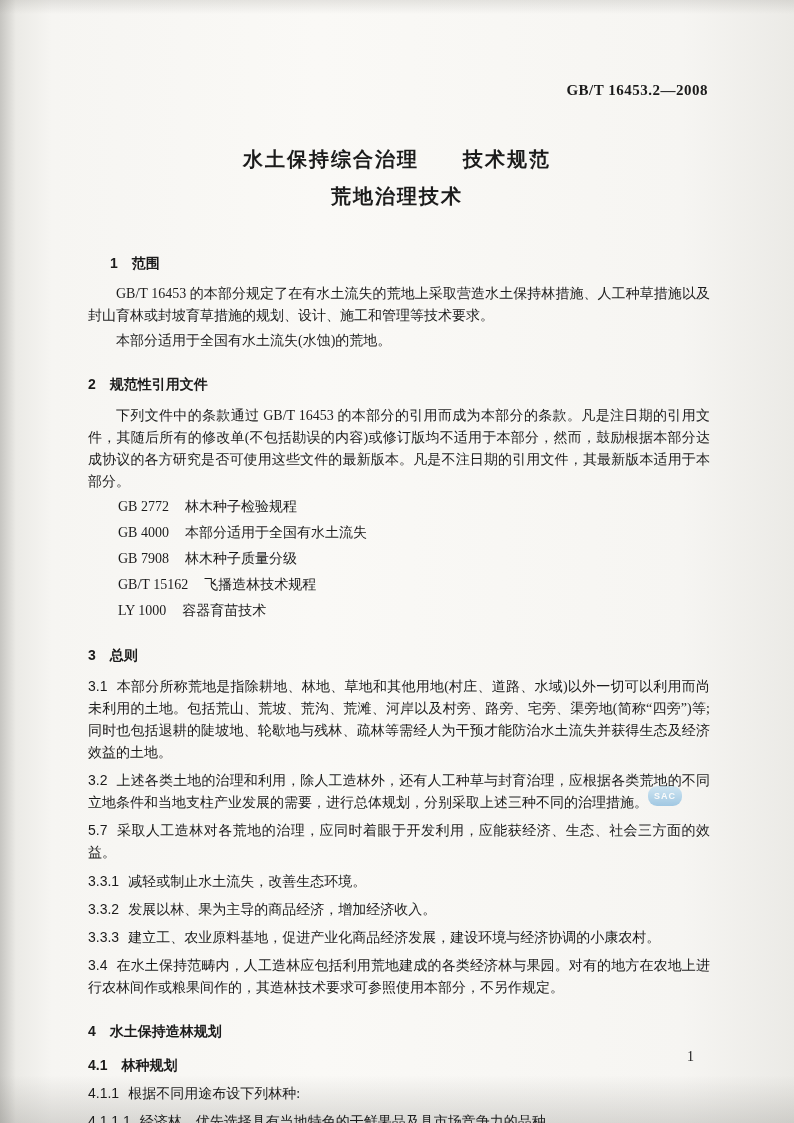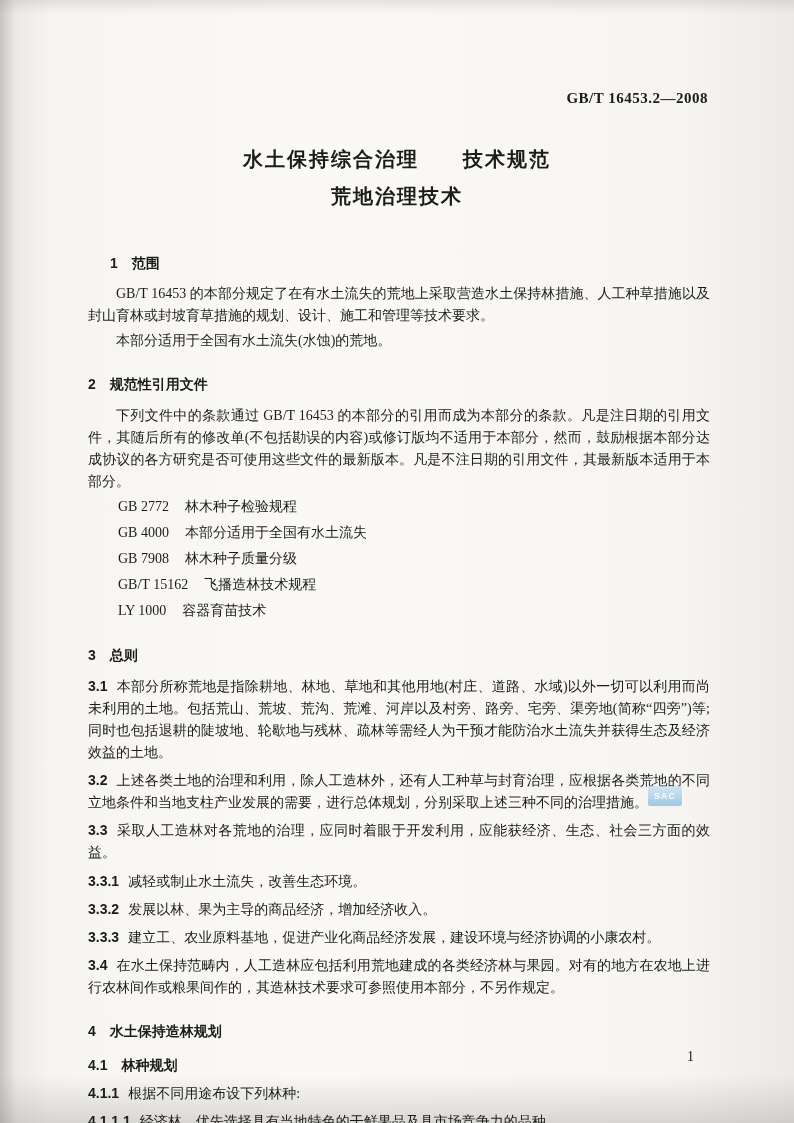--- a/index.html
+++ b/index.html
@@ -14,21 +14,21 @@
   .page {
     position: relative;
     width: 794px; height: 1123px;
     overflow: hidden;
     background:
       linear-gradient(to bottom, rgba(115,113,107,0.16) 0px, rgba(115,113,107,0) 14px),
       linear-gradient(to top, rgba(105,103,97,0.22) 0px, rgba(105,103,97,0) 48px),
       linear-gradient(to right, #c6c5c1 0px, #ebeae6 16px, #f6f5f2 52px, #faf9f6 40%, #f6f5f2 86%, #ebeae6 100%);
   }
   .doc-code {
-    position: absolute; top: 90px; right: 86px;
+    position: absolute; top: 82px; right: 86px;
     font-size: 15px; font-weight: bold; letter-spacing: 0.5px;
   }
   .title-block {
     position: absolute; top: 146px; left: 0; width: 100%;
     text-align: center;
     font-family: "Liberation Sans", "DejaVu Sans", sans-serif;
     font-weight: bold; font-size: 20px; letter-spacing: 2px;
   }
   .title-line2 { margin-top: 10px; }
   .content {
@@ -52,36 +52,36 @@
     text-indent: 2em;
     text-align: justify;
     margin: 0 0 3px 0;
   }
   .item.clause {
     text-align: justify;
     margin: 0 0 5px 0;
   }
   .clause .num {
     font-family: "Liberation Sans", "DejaVu Sans", sans-serif;
-    font-weight: bold;
+    font-weight: normal;
     margin-right: 9px;
   }
   .item.ref {
     padding-left: 30px;
     margin: 0 0 4px 0;
   }
   .ref .num { margin-right: 16px; }
   .page-number {
     position: absolute; right: 100px; bottom: 58px;
     font-size: 14px;
   }
   .watermark {
     position: absolute; left: 648px; top: 786px;
     width: 34px; height: 20px;
-    border-radius: 2px;
+    border-radius: 9px;
     background: linear-gradient(to bottom, #c2e1f3, #7db5dc);
     color: #ffffff;
     font-family: "Liberation Sans", "DejaVu Sans", sans-serif;
     font-size: 9px; font-weight: bold; letter-spacing: 1px;
     display: flex; align-items: center; justify-content: center;
     opacity: 0.7;
   }
 </style>
 </head>
 <body>
@@ -102,21 +102,21 @@
       <div class="item heading"><span class="num">2</span><span class="txt">规范性引用文件</span></div>
       <div class="item para"><span class="txt">下列文件中的条款通过 GB/T 16453 的本部分的引用而成为本部分的条款。凡是注日期的引用文件，其随后所有的修改单(不包括勘误的内容)或修订版均不适用于本部分，然而，鼓励根据本部分达成协议的各方研究是否可使用这些文件的最新版本。凡是不注日期的引用文件，其最新版本适用于本部分。</span></div>
       <div class="item ref"><span class="num">GB 2772</span><span class="txt">林木种子检验规程</span></div>
       <div class="item ref"><span class="num">GB 4000</span><span class="txt">本部分适用于全国有水土流失</span></div>
       <div class="item ref"><span class="num">GB 7908</span><span class="txt">林木种子质量分级</span></div>
       <div class="item ref"><span class="num">GB/T 15162</span><span class="txt">飞播造林技术规程</span></div>
       <div class="item ref"><span class="num">LY 1000</span><span class="txt">容器育苗技术</span></div>
       <div class="item heading"><span class="num">3</span><span class="txt">总则</span></div>
       <div class="item clause"><span class="num">3.1</span><span class="txt">本部分所称荒地是指除耕地、林地、草地和其他用地(村庄、道路、水域)以外一切可以利用而尚未利用的土地。包括荒山、荒坡、荒沟、荒滩、河岸以及村旁、路旁、宅旁、渠旁地(简称“四旁”)等;同时也包括退耕的陡坡地、轮歇地与残林、疏林等需经人为干预才能防治水土流失并获得生态及经济效益的土地。</span></div>
       <div class="item clause"><span class="num">3.2</span><span class="txt">上述各类土地的治理和利用，除人工造林外，还有人工种草与封育治理，应根据各类荒地的不同立地条件和当地支柱产业发展的需要，进行总体规划，分别采取上述三种不同的治理措施。</span></div>
-      <div class="item clause"><span class="num">3.3</span><span class="txt">采取人工造林对各荒地的治理，应同时着眼于开发利用，应能获经济、生态、社会三方面的效益。</span></div>
+      <div class="item clause"><span class="num">5.7</span><span class="txt">采取人工造林对各荒地的治理，应同时着眼于开发利用，应能获经济、生态、社会三方面的效益。</span></div>
       <div class="item clause"><span class="num">3.3.1</span><span class="txt">减轻或制止水土流失，改善生态环境。</span></div>
       <div class="item clause"><span class="num">3.3.2</span><span class="txt">发展以林、果为主导的商品经济，增加经济收入。</span></div>
       <div class="item clause"><span class="num">3.3.3</span><span class="txt">建立工、农业原料基地，促进产业化商品经济发展，建设环境与经济协调的小康农村。</span></div>
       <div class="item clause"><span class="num">3.4</span><span class="txt">在水土保持范畴内，人工造林应包括利用荒地建成的各类经济林与果园。对有的地方在农地上进行农林间作或粮果间作的，其造林技术要求可参照使用本部分，不另作规定。</span></div>
       <div class="item heading"><span class="num">4</span><span class="txt">水土保持造林规划</span></div>
       <div class="item subheading"><span class="num">4.1</span><span class="txt">林种规划</span></div>
       <div class="item clause"><span class="num">4.1.1</span><span class="txt">根据不同用途布设下列林种:</span></div>
       <div class="item clause"><span class="num">4.1.1.1</span><span class="txt">经济林。优先选择具有当地特色的干鲜果品及具市场竞争力的品种。</span></div>
     </div>
 

